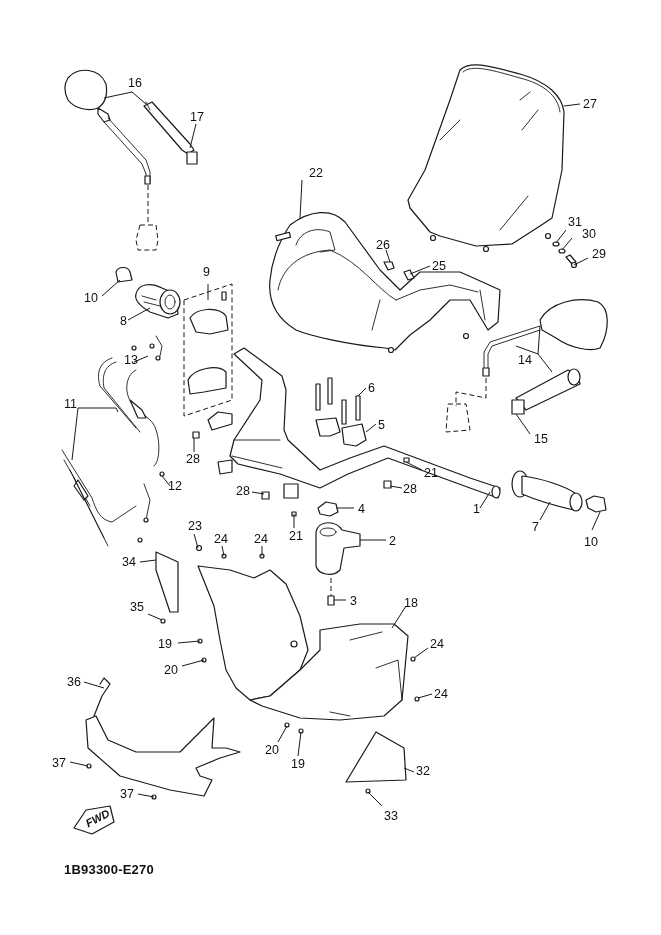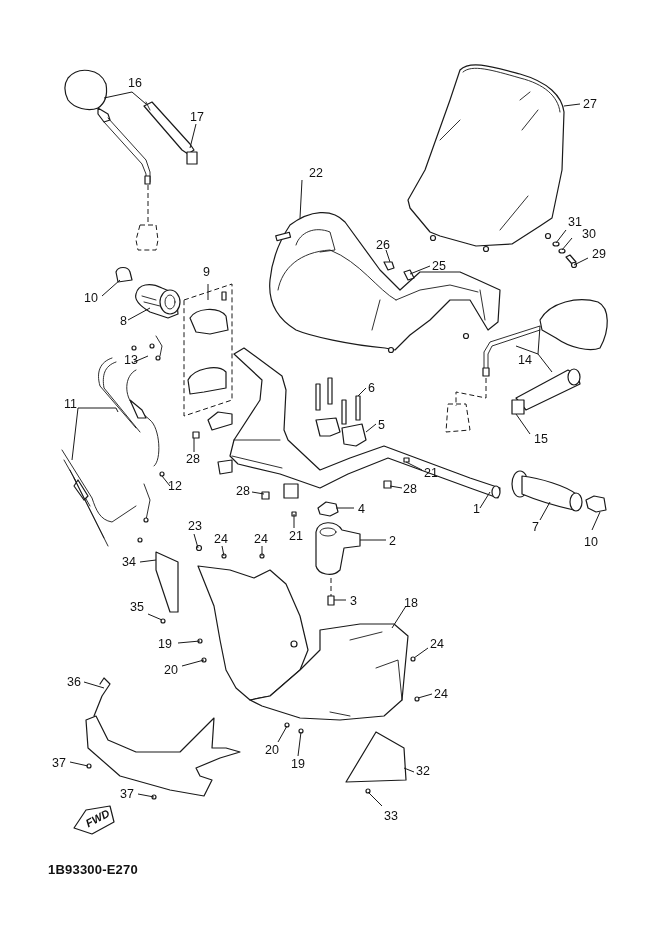--- a/index.html
+++ b/index.html
@@ -3,21 +3,21 @@
 <meta charset="utf-8">
 <style>
   html,body{margin:0;padding:0;background:#ffffff;}
   body{width:661px;height:935px;overflow:hidden;position:relative;font-family:"Liberation Sans",sans-serif;}
   svg#diagram{position:absolute;left:0;top:0;width:661px;height:935px;}
   .part{fill:#ffffff;stroke:#1a1a1a;stroke-width:1.2;stroke-linejoin:round;stroke-linecap:round;}
   .part-thin{fill:none;stroke:#1a1a1a;stroke-width:0.9;stroke-linecap:round;}
   .leader{fill:none;stroke:#1a1a1a;stroke-width:1;}
   .dash{fill:none;stroke:#1a1a1a;stroke-width:1;stroke-dasharray:5 3;}
   .num{font-family:"Liberation Sans",sans-serif;font-size:12.5px;fill:#111111;}
-  .code{position:absolute;left:48px;top:862px;font-family:"Liberation Sans",sans-serif;font-weight:bold;font-size:13px;color:#111;letter-spacing:0.2px;}
+  .code{position:absolute;left:64px;top:862px;font-family:"Liberation Sans",sans-serif;font-weight:bold;font-size:13px;color:#111;letter-spacing:0.2px;}
   .fwd-text{font-family:"Liberation Sans",sans-serif;font-weight:bold;font-style:italic;font-size:11px;fill:#111;}
 </style>
 </head>
 <body>
 
 <svg id="diagram" viewBox="0 0 661 935" xmlns="http://www.w3.org/2000/svg">
 
   <g>
     <path class="part" d="M68,78 C78,66 100,68 106,84 C108,96 104,104 98,108 C88,112 74,108 68,100 C64,92 64,84 68,78 Z"></path>
     <path class="part" d="M98,108 L108,114 L110,120 L104,122 L98,114 Z"></path>

